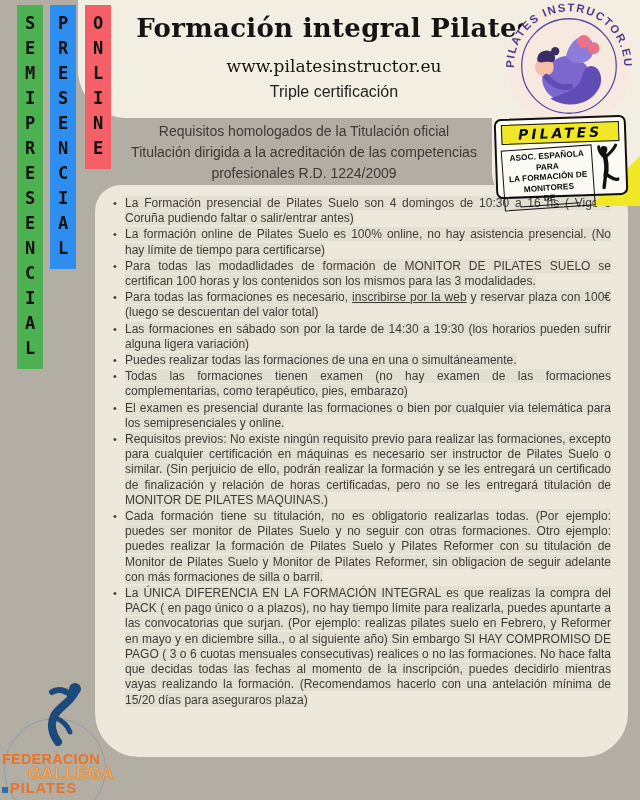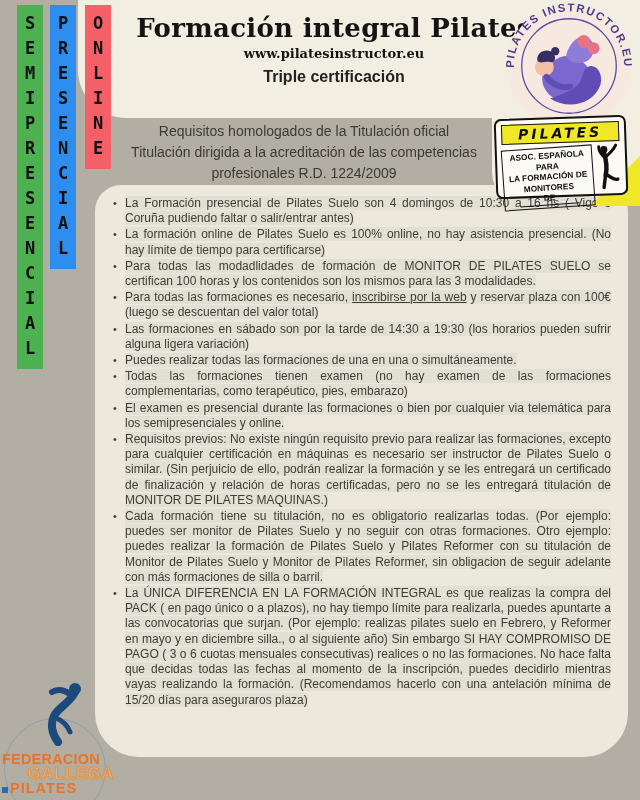--- a/index.html
+++ b/index.html
@@ -25,22 +25,22 @@
           width:26px;padding:8px 0 6px 0;z-index:3;line-height:26px;
           box-sizing:border-box;}
   .ribbon-semi{left:17px;}
   .ribbon-pres{left:50px;}
   .ribbon-onl{left:85px;}
 
   
   .header{left:108px;top:13px;width:452px;text-align:center;z-index:3;color:#141414;}
   .title{font-family:"DejaVu Serif",serif;font-weight:bold;font-size:26px;
          letter-spacing:.3px;}
-  .url{font-family:"DejaVu Serif",serif;font-weight:bold;font-size:13px;margin-top:3px;}
-  .subtitle{font-size:16px;margin-top:7px;color:#222;font-weight:bold;}
+  .url{font-family:"DejaVu Serif",serif;font-weight:normal;font-size:17px;margin-top:13px;}
+  .subtitle{font-size:16px;margin-top:7px;color:#222;}
 
   
   .intro{left:100px;top:121px;width:408px;text-align:center;font-size:14px;
          line-height:21px;color:#3b3a36;z-index:3;}
 
   
   .logo-circle{right:7px;top:2px;width:128px;height:128px;z-index:3;}
 
   
   .badge{right:13px;top:117px;width:132px;height:80px;background:#fbfaf4;

